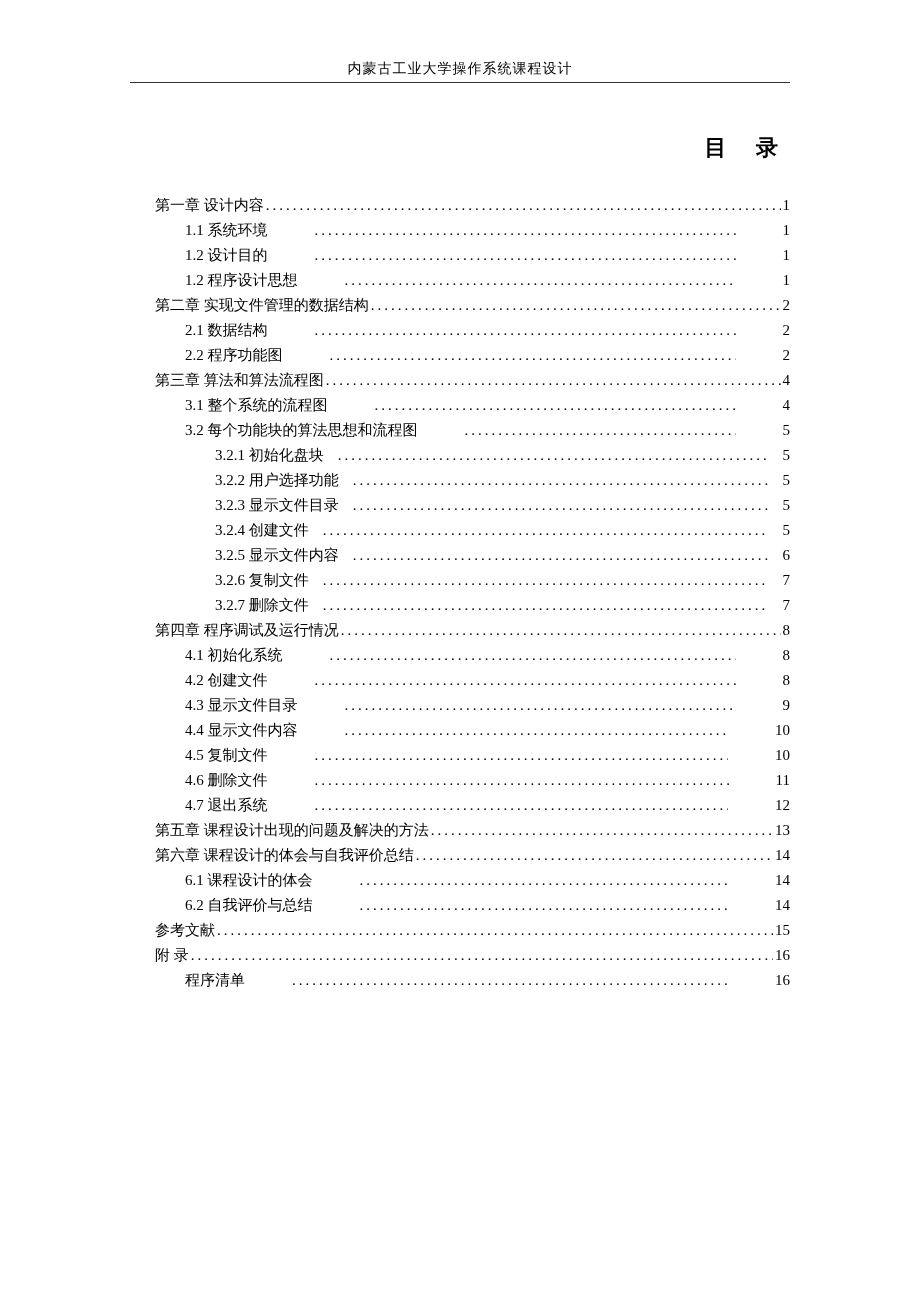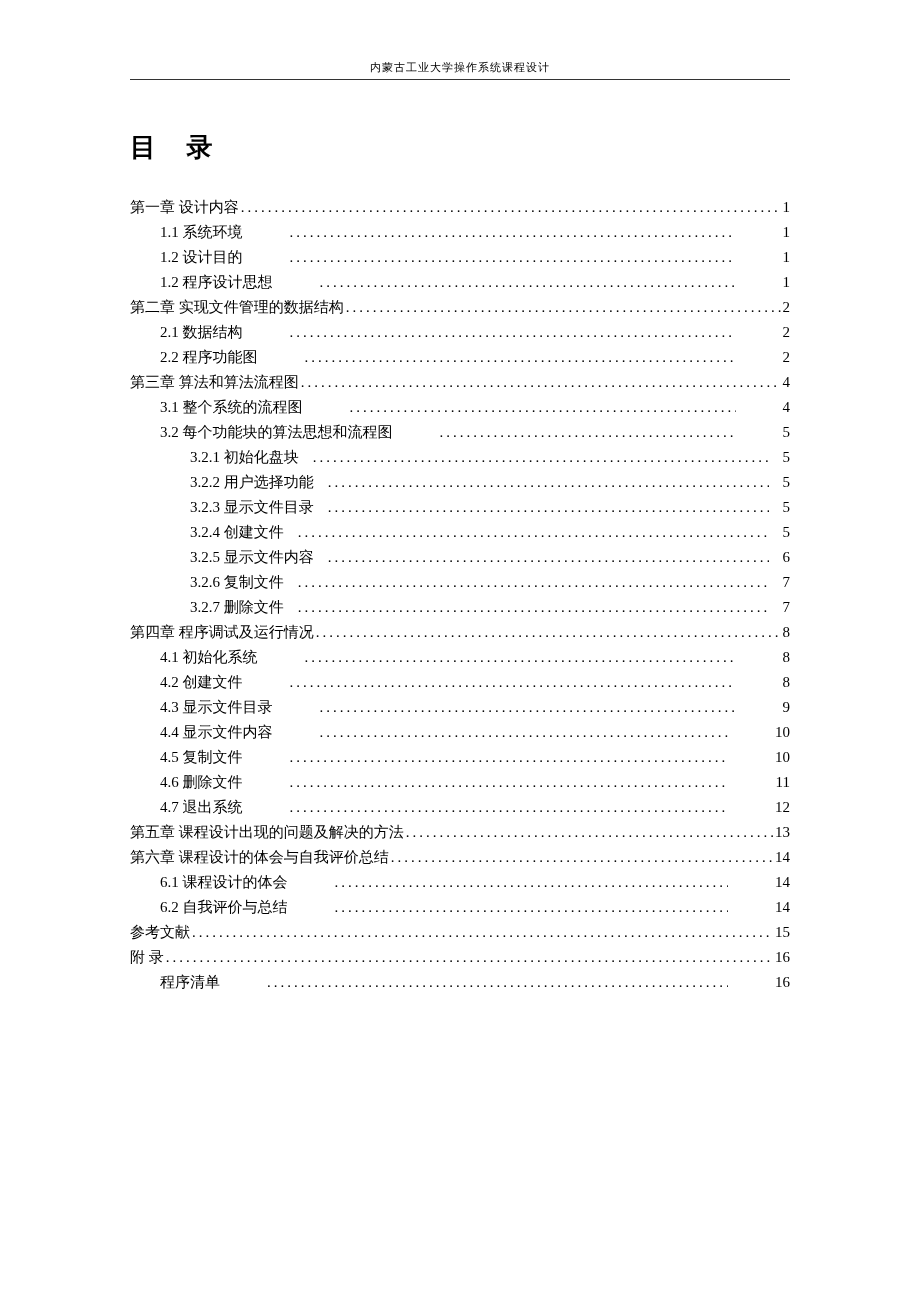--- a/index.html
+++ b/index.html
@@ -13,38 +13,39 @@
       background: #fff;
       font-family: "SimSun", "宋体", serif;
       color: #000;
       position: relative;
     }
     .page {
       padding: 60px 130px 0 130px;
     }
     .header-text {
       text-align: center;
-      font-size: 11px;
+      font-size: 14px;
       padding-bottom: 4px;
       letter-spacing: 1px;
     }
     .header-underline {
       border-top: 1px solid #333;
       margin-bottom: 50px;
     }
     .title {
-      text-align: left;
-      font-size: 26px;
+      text-align: right;
+      font-size: 22px;
       font-weight: bold;
       letter-spacing: 12px;
       margin-bottom: 30px;
     }
     .toc {
       font-size: 15px;
       line-height: 1.6;
+      margin-left: 25px;
     }
     .toc-entry {
       display: flex;
       align-items: baseline;
       white-space: nowrap;
       margin-bottom: 1px;
     }
     .toc-entry.level-0 {
       padding-left: 0;
     }

